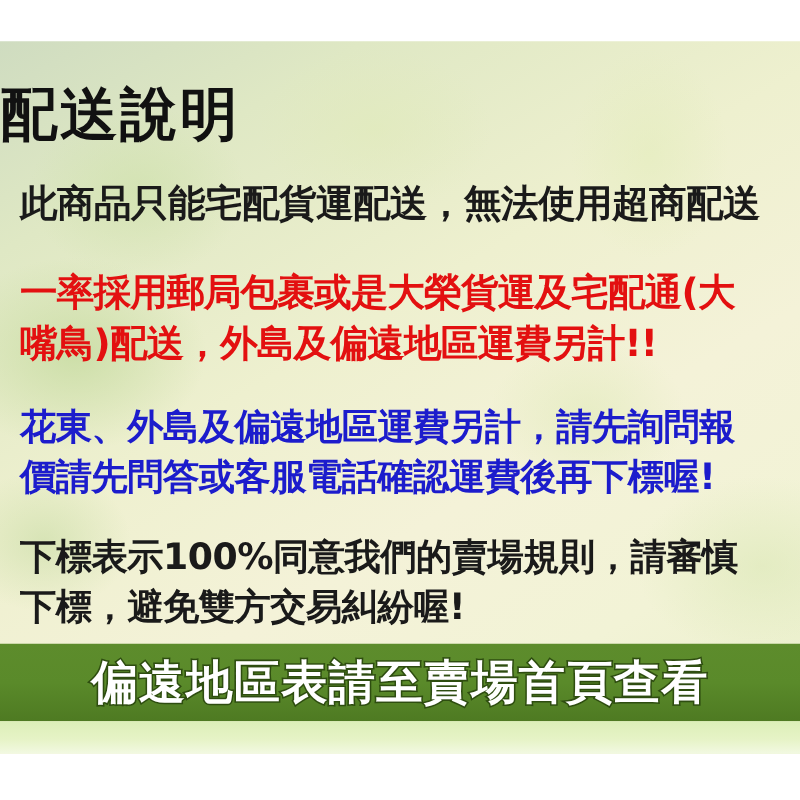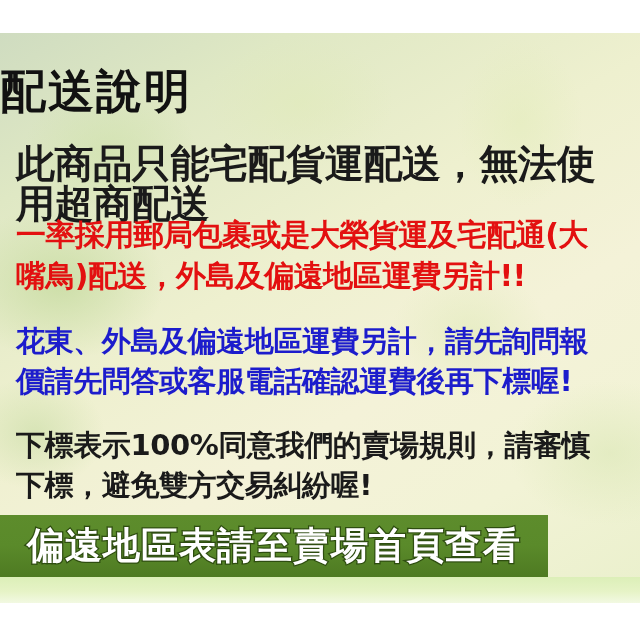--- a/index.html
+++ b/index.html
@@ -47,21 +47,21 @@
     font-size: 46px;
     line-height: 52px;
     font-weight: bold;
     color: #111111;
     letter-spacing: 2px;
     padding: 0;
   }
 
   #para-1 {
     top: 111px;
-    font-size: 39px;
+    font-size: 30px;
     line-height: 40px;
     font-weight: bold;
     color: #1a1a1a;
     letter-spacing: -0.4px;
   }
 
   #para-2 {
     top: 181px;
     font-size: 30px;
     line-height: 41px;
@@ -85,21 +85,21 @@
     line-height: 40px;
     font-weight: bold;
     color: #1a1a1a;
     letter-spacing: -0.4px;
   }
 
   #footer-banner {
     position: absolute;
     left: 0;
     top: 482px;
-    width: 548px;
+    width: 640px;
     height: 62px;
     background: linear-gradient(180deg, #5d8c2c 0%, #5a8a2a 50%, #4e7a22 100%);
     display: flex;
     align-items: center;
     justify-content: center;
   }
 
   #footer-banner-text {
     font-size: 37px;
     line-height: 40px;

